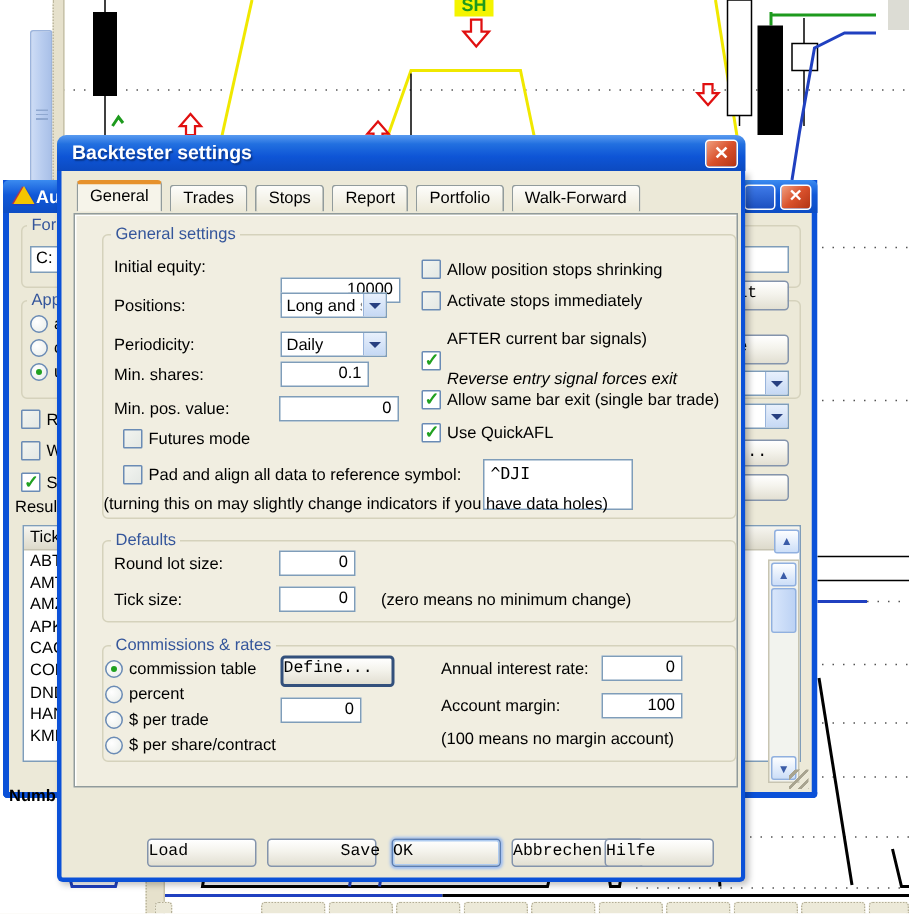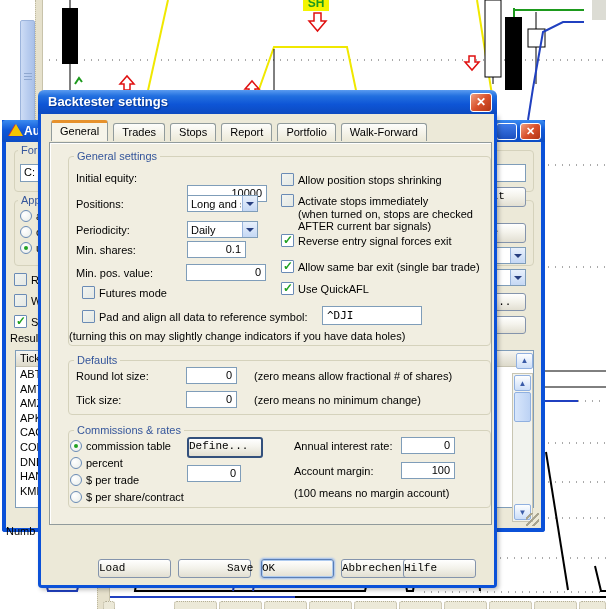--- a/index.html
+++ b/index.html
@@ -236,21 +236,21 @@
         <div class="row">ABT</div>
         <div class="row">AMT</div>
         <div class="row">AMZ</div>
         <div class="row">APK</div>
         <div class="row">CAG</div>
         <div class="row">COF</div>
         <div class="row">DND</div>
         <div class="row">HAN</div>
         <div class="row">KMB</div>
       </div>
-      <span class="lbl" style="left:0;top:383px;">Numb</span>
+      <span class="lbl" style="left:0;top:383px;font-weight:bold;">Numb</span>
 
       <div class="xp-btn" style="right:15px;top:45px;width:42px;height:20px;">dit</div>
       <div class="xp-btn" style="right:15px;top:81px;width:42px;height:20px;">re</div>
       <div class="combo" style="right:15px;top:105px;width:42px;">
           <span class="drop">
             <i></i>
           </span>
         </div>
       <div class="combo" style="right:15px;top:127px;width:42px;">
           <span class="drop">
@@ -315,43 +315,41 @@
       <div class="xp-field num" style="left:136px;top:121px;width:80px;">0</div>
 
       <span class="cb-box off" style="left:32px;top:143px;"></span>
       <span class="lbl" style="left:49px;top:144px;">Futures mode</span>
 
       <span class="cb-box off" style="left:231px;top:30px;"></span>
       <span class="lbl" style="left:248px;top:31px;">Allow position stops shrinking</span>
 
       <span class="cb-box off" style="left:231px;top:51px;"></span>
       <span class="lbl" style="left:248px;top:52px;">Activate stops immediately</span>
-      <span class="lbl note" style="left:248px;top:65px;">(when turned on, stops are checked</span>
       <span class="lbl note" style="left:248px;top:77px;">AFTER current bar signals)</span>
 
       <span class="cb-box on" style="left:231px;top:91px;"></span>
-      <span class="lbl" style="left:248px;top:92px;">Reverse entry signal forces exit</span>
+      <span class="lbl" style="left:248px;top:104px;font-style:italic;">Reverse entry signal forces exit</span>
 
       <span class="cb-box on" style="left:231px;top:117px;"></span>
       <span class="lbl" style="left:248px;top:118px;">Allow same bar exit (single bar trade)</span>
 
       <span class="cb-box on" style="left:231px;top:139px;"></span>
       <span class="lbl" style="left:248px;top:140px;">Use QuickAFL</span>
 
       <span class="cb-box off" style="left:32px;top:167px;"></span>
       <span class="lbl" style="left:49px;top:168px;">Pad and align all data to reference symbol:</span>
-      <div class="xp-field" style="left:272px;top:163px;width:100px;height:19px;line-height:17px;font-family:'DejaVu Sans Mono',monospace;">^DJI</div>
+      <div class="xp-field" style="left:272px;top:163px;width:100px;height:34px;line-height:17px;font-family:'DejaVu Sans Mono',monospace;">^DJI</div>
       <span class="lbl note" style="left:19px;top:187px;">(turning this on may slightly change indicators if you have data holes)</span>
 
       <div class="groupbox" style="left:18px;top:217px;width:423px;height:55px;"></div>
       <span class="grouplabel" style="left:24px;top:211px;">Defaults</span>
 
       <span class="lbl" style="left:26px;top:227px;">Round lot size:</span>
       <div class="xp-field num" style="left:136px;top:224px;width:51px;">0</div>
-      <span class="lbl note" style="left:204px;top:227px;">(zero means allow fractional # of shares)</span>
 
       <span class="lbl" style="left:26px;top:251px;">Tick size:</span>
       <div class="xp-field num" style="left:136px;top:248px;width:51px;">0</div>
       <span class="lbl note" style="left:204px;top:251px;">(zero means no minimum change)</span>
 
       <div class="groupbox" style="left:18px;top:287px;width:423px;height:78px;"></div>
       <span class="grouplabel" style="left:24px;top:281px;">Commissions &amp; rates</span>
 
       <span class="rd on" style="left:20px;top:297px;"></span>
       <span class="lbl" style="left:36px;top:297px;">commission table</span>

